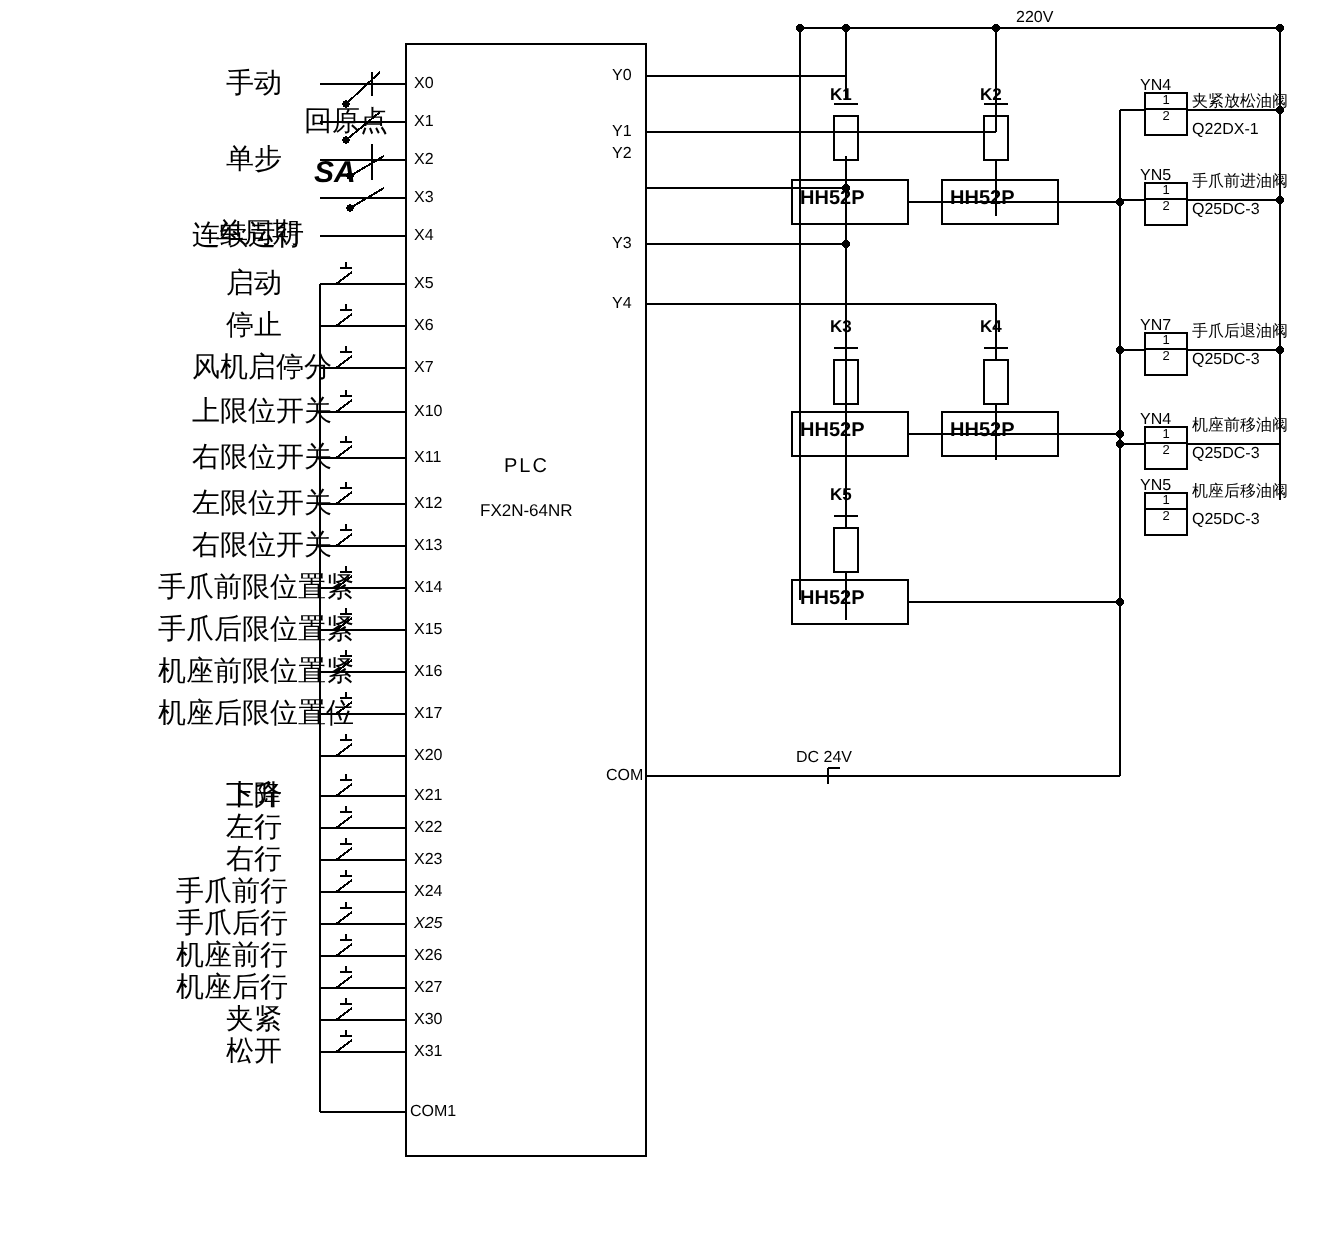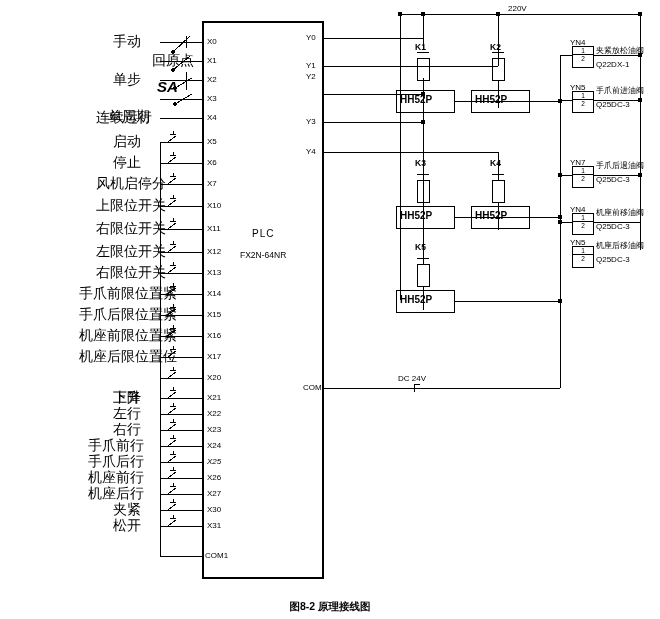--- a/index.html
+++ b/index.html
@@ -401,15 +401,14 @@
   <div class="valvelbl" style="left:596px;top:60px;">Q22DX-1</div>
   <div class="valvelbl" style="left:596px;top:86px;">手爪前进油阀</div>
   <div class="valvelbl" style="left:596px;top:100px;">Q25DC-3</div>
   <div class="valvelbl" style="left:596px;top:161px;">手爪后退油阀</div>
   <div class="valvelbl" style="left:596px;top:175px;">Q25DC-3</div>
   <div class="valvelbl" style="left:596px;top:208px;">机座前移油阀</div>
   <div class="valvelbl" style="left:596px;top:222px;">Q25DC-3</div>
   <div class="valvelbl" style="left:596px;top:241px;">机座后移油阀</div>
   <div class="valvelbl" style="left:596px;top:255px;">Q25DC-3</div>
 
-  <div class="caption" style="left:0;top:600px;">图8-2 原理接线图</div>
 
 </div>
 
 </body></html>

